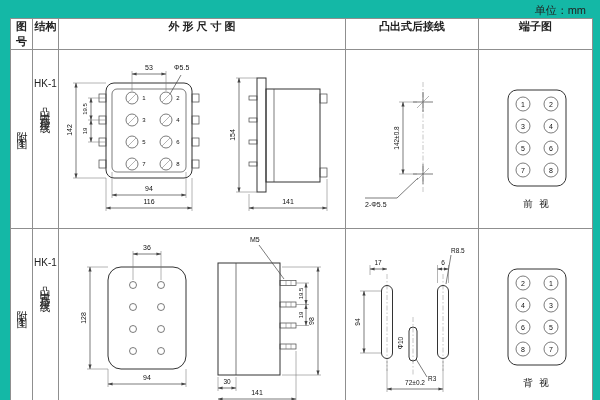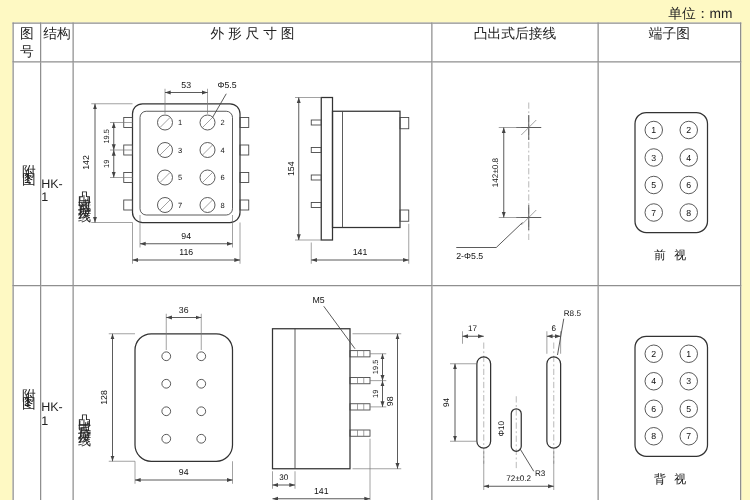--- a/index.html
+++ b/index.html
@@ -1,25 +1,25 @@
 <!DOCTYPE html>
 <html><head>
 <meta charset="utf-8">
 <style>
   * { margin:0; padding:0; box-sizing:border-box; }
   html,body { width:600px; height:400px; }
   body { background:#fafafa; font-family:"Liberation Sans","DejaVu Sans",sans-serif; color:#111; }
-  .page { position:relative; width:600px; height:400px; background:#fef9c3; overflow:hidden; }
+  .page { position:relative; width:600px; height:400px; background:#14b8a6; overflow:hidden; }
   .unit-label { position:absolute; top:3px; right:14px; font-size:11px; color:#222; }
   table.spec { position:absolute; left:10px; top:18px; width:582px; border-collapse:collapse; table-layout:fixed; background:#fff; }
   .spec th, .spec td { border:1px solid #8f8f8f; padding:0; vertical-align:top; }
-  .spec th { font-size:11px; font-weight:normal; height:17px; color:#222; }
+  .spec th { font-size:11px; font-weight:bold; height:17px; color:#222; }
   .spec td { height:179px; }
   .cell-inner { width:100%; height:100%; display:flex; align-items:center; justify-content:center; }
-  .cell-struct-inner { width:100%; height:100%; display:flex; flex-direction:row; align-items:center; padding-top:28px; gap:10px; }
+  .cell-struct-inner { width:100%; height:100%; display:flex; flex-direction:column; align-items:center; padding-top:28px; gap:10px; }
   .vtext { writing-mode:vertical-rl; text-orientation:upright; font-size:11px; letter-spacing:7px; color:#222; }
   .vtext.struct { font-size:10.5px; letter-spacing:3px; }
   .model { font-size:10px; color:#222; }
   svg { display:block; margin:0 auto; }
   .shape { fill:none; stroke:#333; stroke-width:1; }
   .thin  { fill:none; stroke:#444; stroke-width:0.7; }
   .ext   { fill:none; stroke:#777; stroke-width:0.55; }
   .dim   { fill:none; stroke:#444; stroke-width:0.7; marker-start:url(#arr); marker-end:url(#arr); }
   .cl    { fill:none; stroke:#999; stroke-width:0.55; stroke-dasharray:5 2 1.5 2; }
   svg text { fill:#111; font-size:7px; font-family:"Liberation Sans","DejaVu Sans",sans-serif; }

